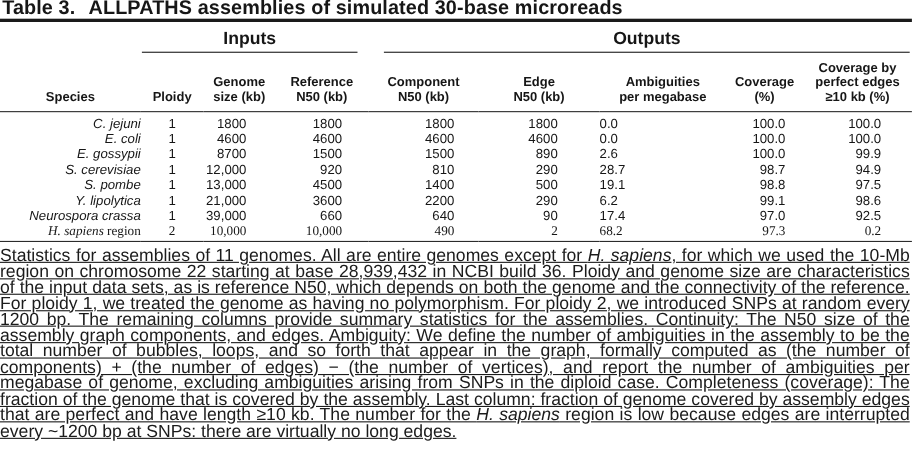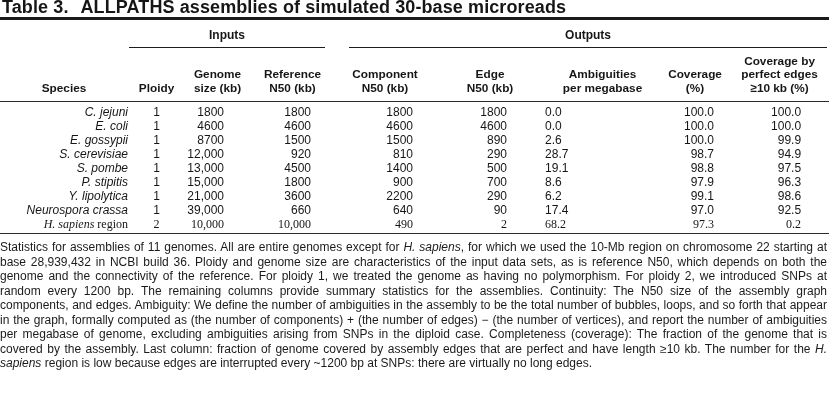--- a/index.html
+++ b/index.html
@@ -31,21 +31,21 @@
     table-layout: fixed;
     width: 829px;
   }
   thead th { font-weight: bold; padding: 0; vertical-align: bottom; }
 
   .group-row th { padding-top: 9px; }
   .group-line {
     border-bottom: 1.5px solid #1c1c1c;
     padding-bottom: 5px;
     text-align: center;
-    font-size: 12px;
+    font-size: 16px;
     line-height: 13px;
   }
   .gi { margin: 0 10px 0 1px; }
   .go { margin: 0 2px 0 14px; }
 
   .col-row th {
     font-size: 11.8px;
     line-height: 13.4px;
     text-align: center;
     padding: 7px 0 6px;
@@ -71,24 +71,25 @@
   td.c4 { text-align: right; padding-right: 22px; }
   td.c5 { text-align: right; padding-right: 38px; }
   td.c6 { text-align: left; padding-right: 50px; }
   td.c7 { text-align: right; padding-right: 16px; }
   td.c8 { text-align: right; padding-right: 28px; }
 
   
   .footnote {
     margin: 6px 0 0 0;
     width: 827px;
-    font-size: 12px;
+    font-size: 16px;
     line-height: 14.5px;
     text-align: justify;
     color: #1b1b1b;
+    text-decoration: underline;
   }
 </style>
 </head>
 <body>
 
 <div class="page">
 
   <div class="title">
     <span class="title-label">Table 3.</span><span class="title-text">ALLPATHS assemblies of simulated 30-base microreads</span>
   </div>
@@ -181,31 +182,20 @@
           <td class="num c1">1</td>
           <td class="num c2">13,000</td>
           <td class="num c3">4500</td>
           <td class="num c4">1400</td>
           <td class="num c5">500</td>
           <td class="num c6">19.1</td>
           <td class="num c7">98.8</td>
           <td class="num c8">97.5</td>
         </tr>
         <tr>
-          <td class="species c0"><span class="ital">P. stipitis</span></td>
-          <td class="num c1">1</td>
-          <td class="num c2">15,000</td>
-          <td class="num c3">1800</td>
-          <td class="num c4">900</td>
-          <td class="num c5">700</td>
-          <td class="num c6">8.6</td>
-          <td class="num c7">97.9</td>
-          <td class="num c8">96.3</td>
-        </tr>
-        <tr>
           <td class="species c0"><span class="ital">Y. lipolytica</span></td>
           <td class="num c1">1</td>
           <td class="num c2">21,000</td>
           <td class="num c3">3600</td>
           <td class="num c4">2200</td>
           <td class="num c5">290</td>
           <td class="num c6">6.2</td>
           <td class="num c7">99.1</td>
           <td class="num c8">98.6</td>
         </tr>

